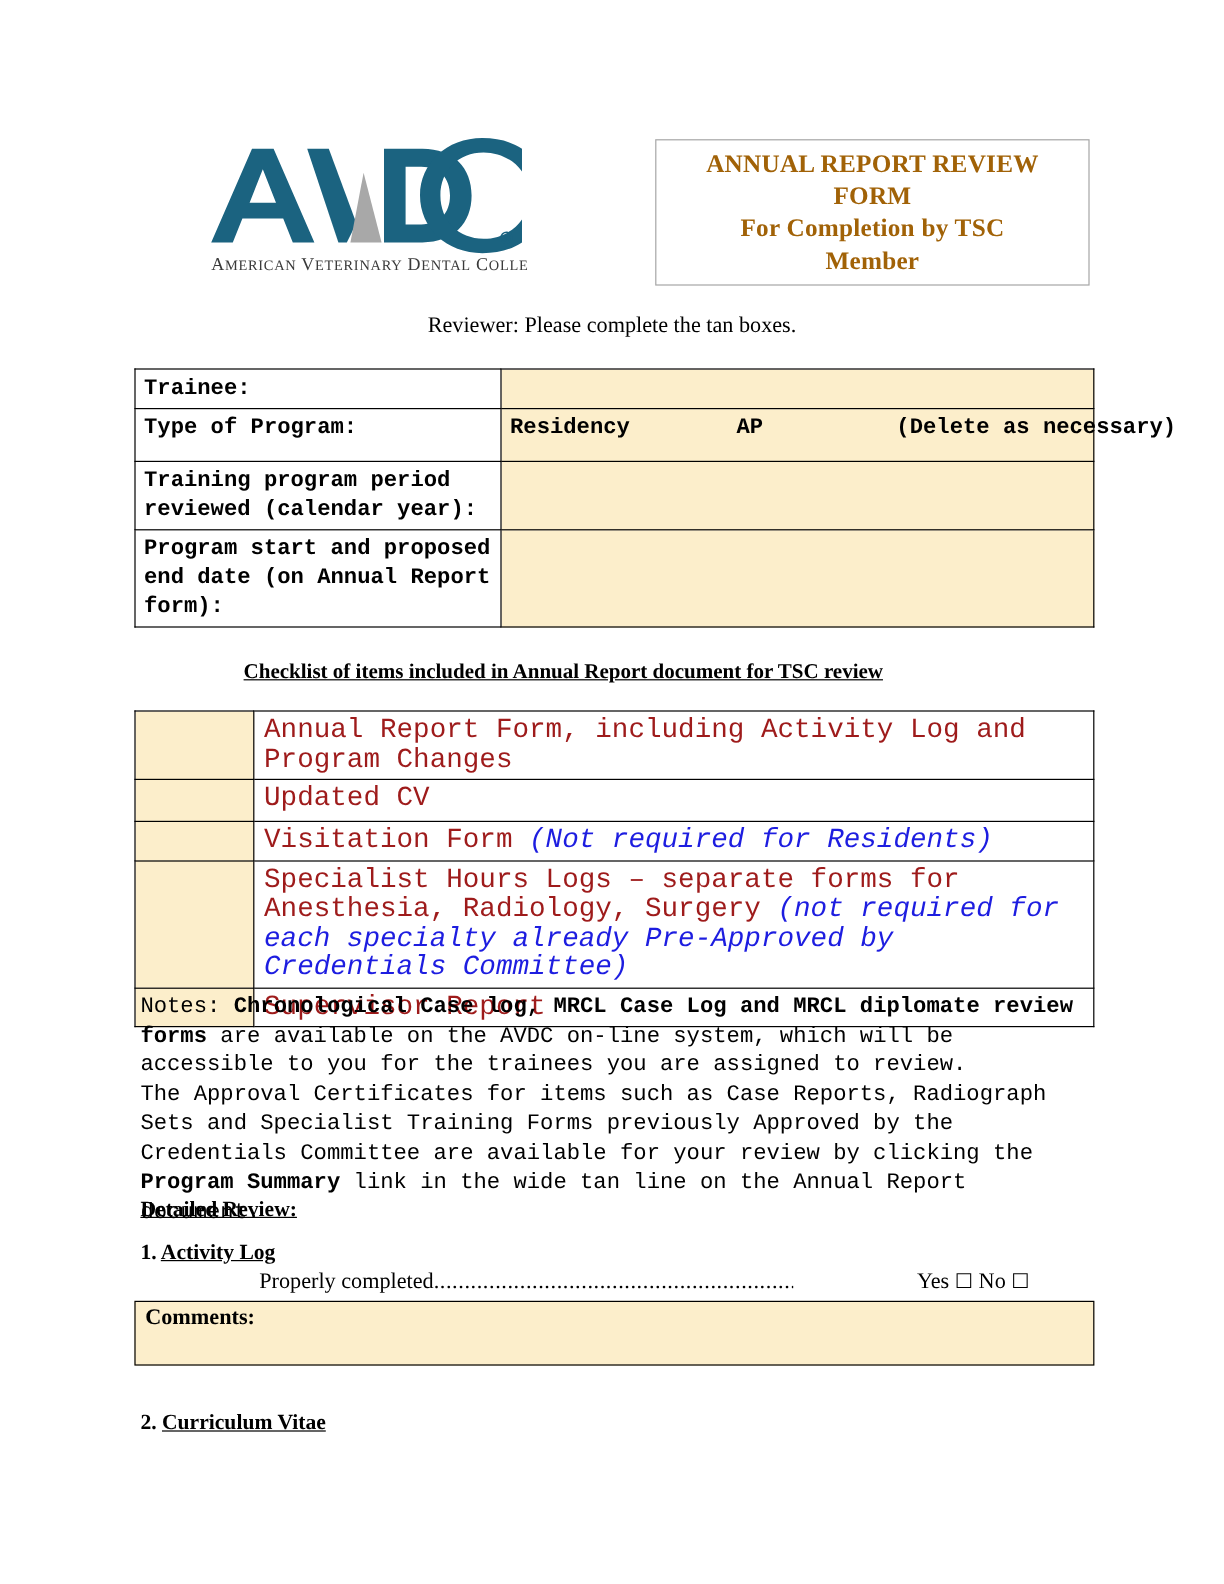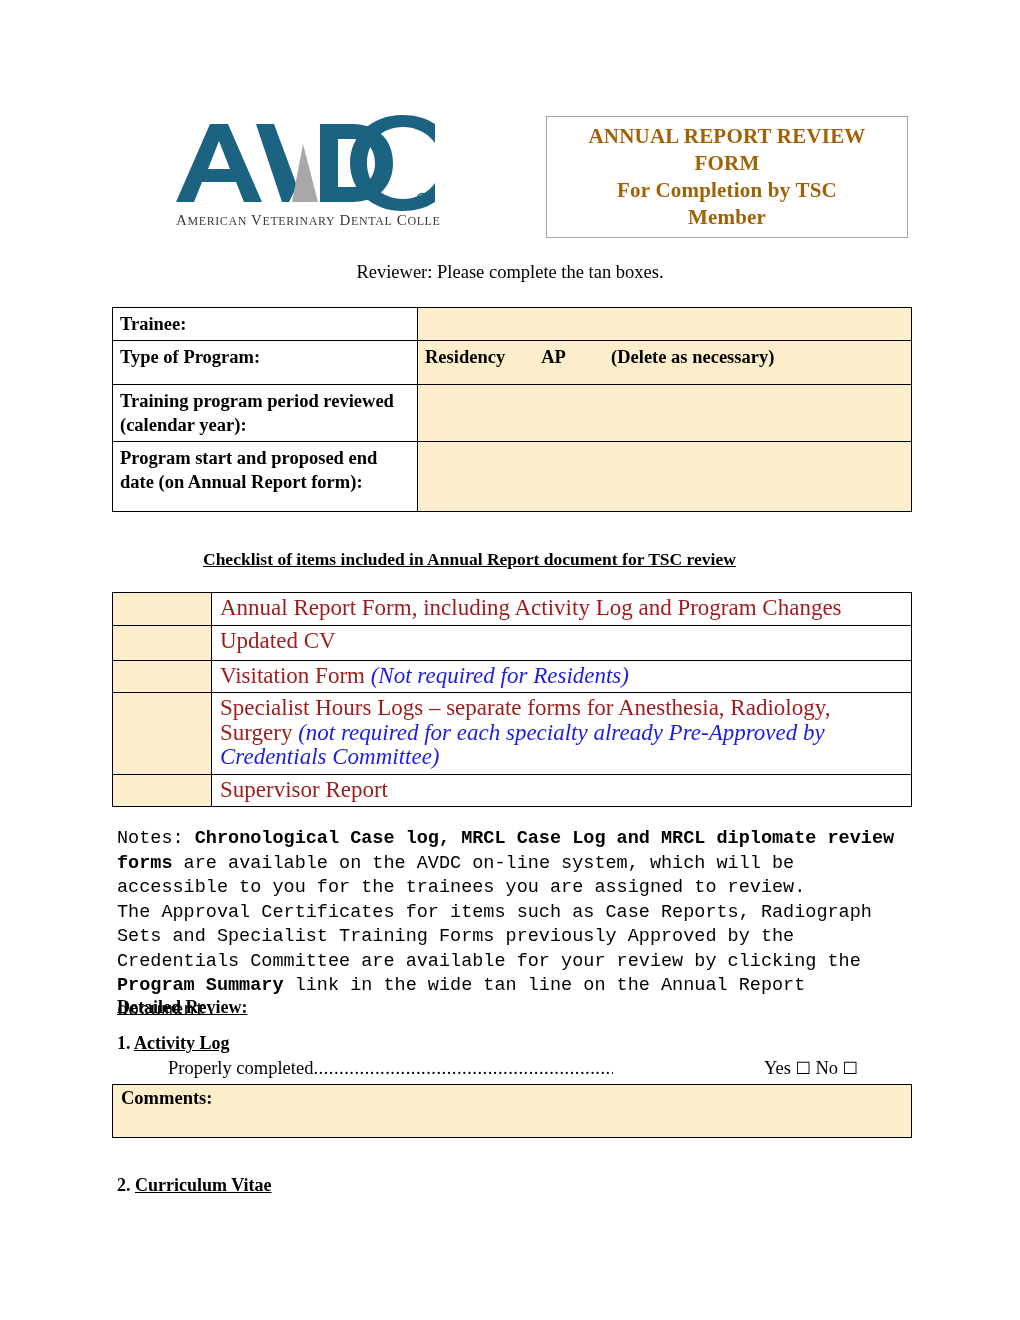--- a/index.html
+++ b/index.html
@@ -78,20 +78,21 @@
     position: absolute;
     border-collapse: collapse;
     table-layout: fixed;
   }
   table.doc-table td {
     border: 1.6px solid #000000;
     padding: 4px 7px;
     vertical-align: top;
     font-size: 18.5px;
     line-height: 24px;
+    font-family: Liberation Mono, monospace;
   }
 
   
   #trainee-table {
     left: 112px;
     top: 307px;
     width: 800px;
   }
   #trainee-table td.label {
     font-weight: bold;
@@ -179,21 +180,21 @@
 
   .complete-line {
     position: absolute;
     left: 168px;
     top: 1058px;
     width: 690px;
     font-size: 18.5px;
     display: flex;
     align-items: baseline;
   }
-  .cl-text { white-space: nowrap; }
+  .cl-text { white-space: nowrap; margin-left: 48px; }
   .cl-dots {
     flex: 0 0 auto;
     overflow: hidden;
     white-space: nowrap;
     letter-spacing: 0.5px;
     width: 300px;
   }
   .cl-yesno {
     margin-left: auto;
     white-space: nowrap;

